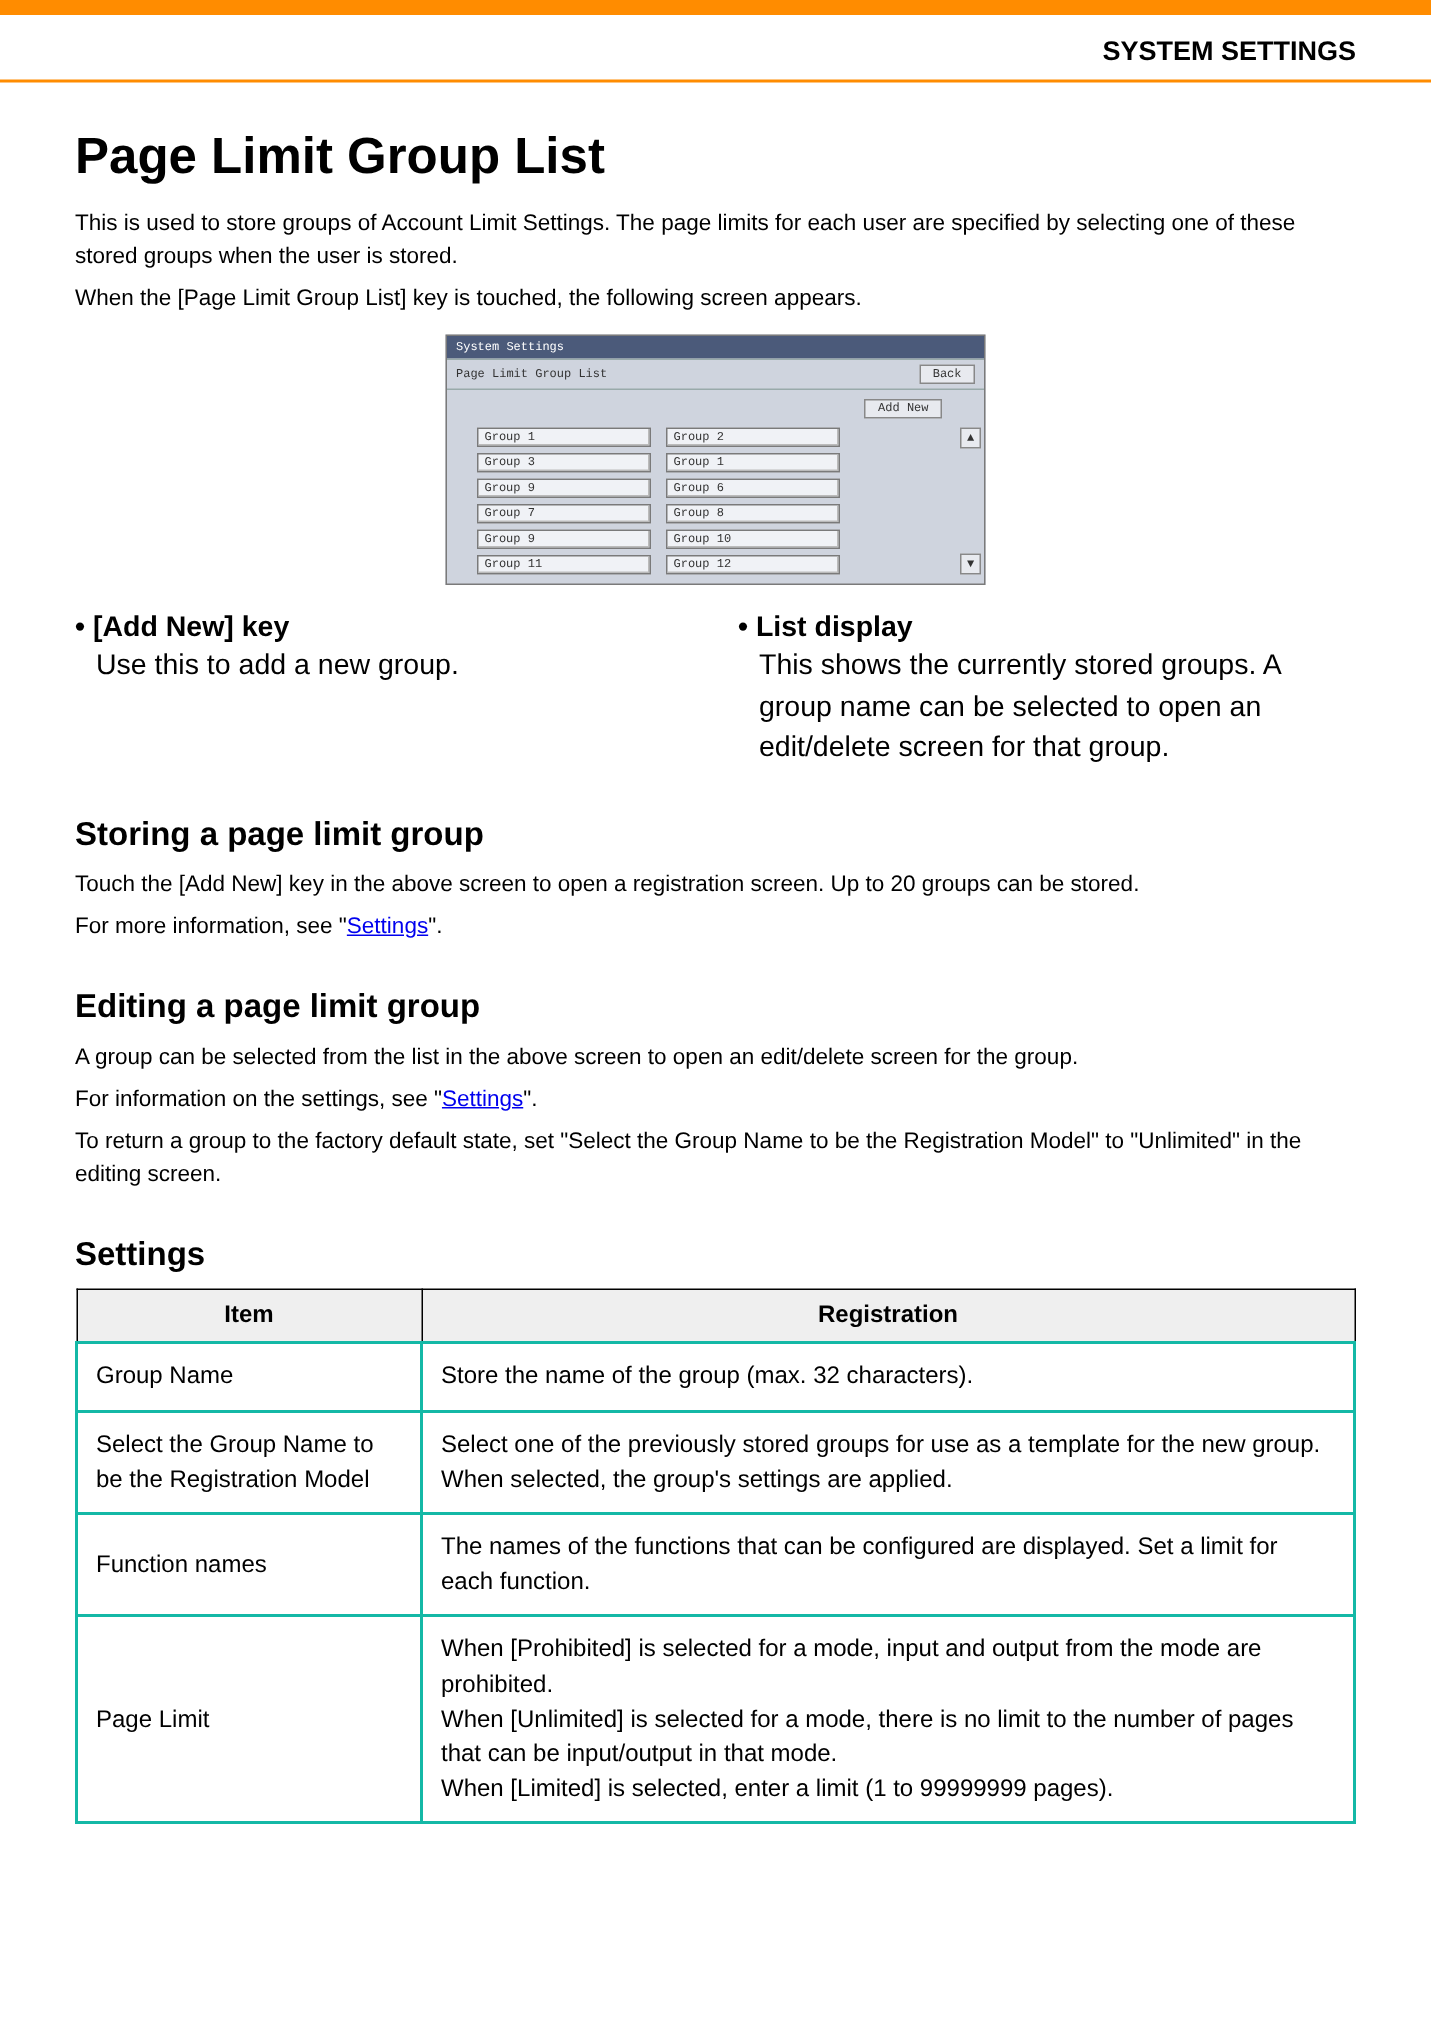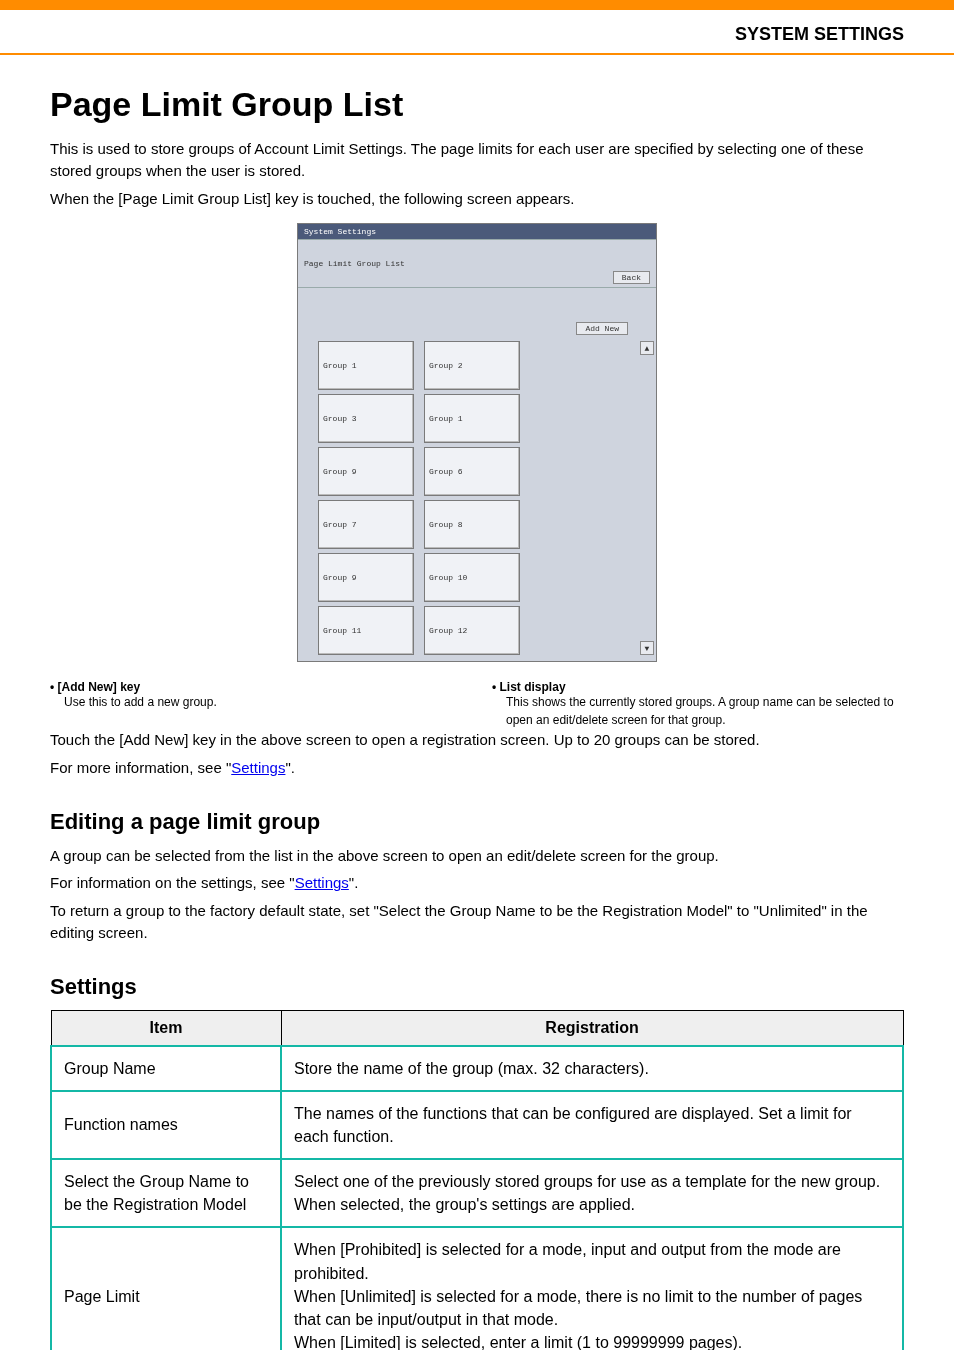--- a/index.html
+++ b/index.html
@@ -34,43 +34,43 @@
     font-size: 8px;
     color: #333;
   }
   .ui-titlebar { background: #4b5a7a; color: #fff; padding: 3px 6px; font-size: 8px; }
   .ui-subbar {
     display: flex; justify-content: space-between; align-items: center;
     padding: 3px 6px; border-top: 1px solid #9aa; border-bottom: 1px solid #9aa;
   }
   .ui-btn {
     display: inline-block; background: #e8eaef; border: 1px solid #888;
-    padding: 1px 8px; font-size: 8px; cursor: pointer; margin-top: 28px;
+    padding: 1px 8px; font-size: 8px; cursor: pointer;
   }
   .ui-toolbar { display:flex; justify-content:flex-end; padding: 6px 28px 4px 6px; }
   .ui-listarea { display:flex; padding: 2px 2px 6px 20px; }
   .ui-cols { display:flex; gap: 10px; flex:1; }
   .ui-col { display:flex; flex-direction:column; gap:4px; }
   .ui-item {
-    width: 96px; background: #f0f2f6; border:1px solid #7a7a7a;
-    padding: 19px 4px; font-size: 8px; cursor:pointer;
+    width: 116px; background: #f0f2f6; border:1px solid #7a7a7a;
+    padding: 1px 4px; font-size: 8px; cursor:pointer;
     box-shadow: inset -1px -1px 0 #bbb;
   }
   .ui-scroll {
     width: 14px; display:flex; flex-direction:column; justify-content:space-between;
     margin-left: 4px;
   }
   .ui-arrow {
     width:14px; height:14px; background:#e8eaef; border:1px solid #888;
     display:flex; align-items:center; justify-content:center; font-size:8px; cursor:pointer;
   }
 
   
   .bullets { display:flex; gap: 30px; margin-top: 6px; }
-  .bcol { flex:1; font-size:12px; }
+  .bcol { flex:1; font-size:19px; }
   .bcol .bhead { font-weight:bold; }
   .bcol .btext { margin-left: 14px; line-height:1.45; }
 
   
   table.settings {
     width: 100%; border-collapse: collapse; margin-top: 10px; font-size: 16px;
   }
   table.settings th {
     background: #efefef; border:1px solid #000; padding: 8px 10px; text-align:center; font-weight:bold;
   }
@@ -141,20 +141,21 @@
     <div class="bcol">
       <div class="bhead">• [Add New] key</div>
       <div class="btext">Use this to add a new group.</div>
     </div>
     <div class="bcol">
       <div class="bhead">• List display</div>
       <div class="btext">This shows the currently stored groups. A group name can be selected to open an edit/delete screen for that group.</div>
     </div>
   </div>
 
+  <h2>Storing a page limit group</h2>
   <p class="body">Touch the [Add New] key in the above screen to open a registration screen. Up to 20 groups can be stored.</p>
   <p class="body">
     <span>For more information, see "</span><a class="link">Settings</a><span>".</span>
   </p>
 
   <h2>Editing a page limit group</h2>
   <p class="body">A group can be selected from the list in the above screen to open an edit/delete screen for the group.</p>
   <p class="body">
     <span>For information on the settings, see "</span><a class="link">Settings</a><span>".</span>
   </p>
@@ -167,26 +168,26 @@
         <th>Item</th>
         <th>Registration</th>
       </tr>
     </thead>
     <tbody>
       <tr>
         <td class="item">Group Name</td>
         <td>Store the name of the group (max. 32 characters).</td>
       </tr>
       <tr>
+        <td class="item">Select the Group Name to be the Registration Model</td>
+        <td>Select one of the previously stored groups for use as a template for the new group. When selected, the group's settings are applied.</td>
+      </tr>
+      <tr>
         <td class="item">Function names</td>
         <td>The names of the functions that can be configured are displayed. Set a limit for each function.</td>
-      </tr>
-      <tr>
-        <td class="item">Select the Group Name to be the Registration Model</td>
-        <td>Select one of the previously stored groups for use as a template for the new group. When selected, the group's settings are applied.</td>
       </tr>
       <tr>
         <td class="item">Page Limit</td>
         <td style="white-space:pre-line">When [Prohibited] is selected for a mode, input and output from the mode are prohibited.
 When [Unlimited] is selected for a mode, there is no limit to the number of pages that can be input/output in that mode.
 When [Limited] is selected, enter a limit (1 to 99999999 pages).</td>
       </tr>
     </tbody>
   </table>
 

